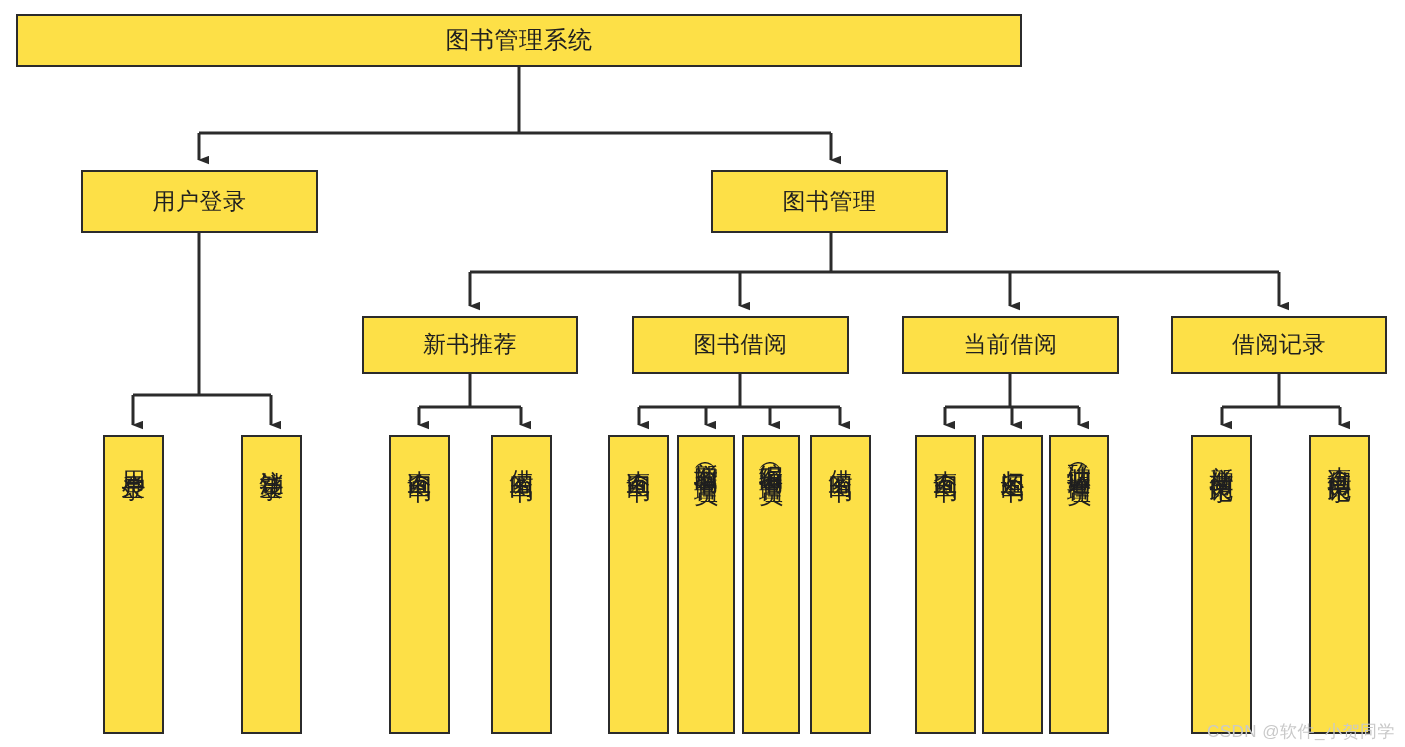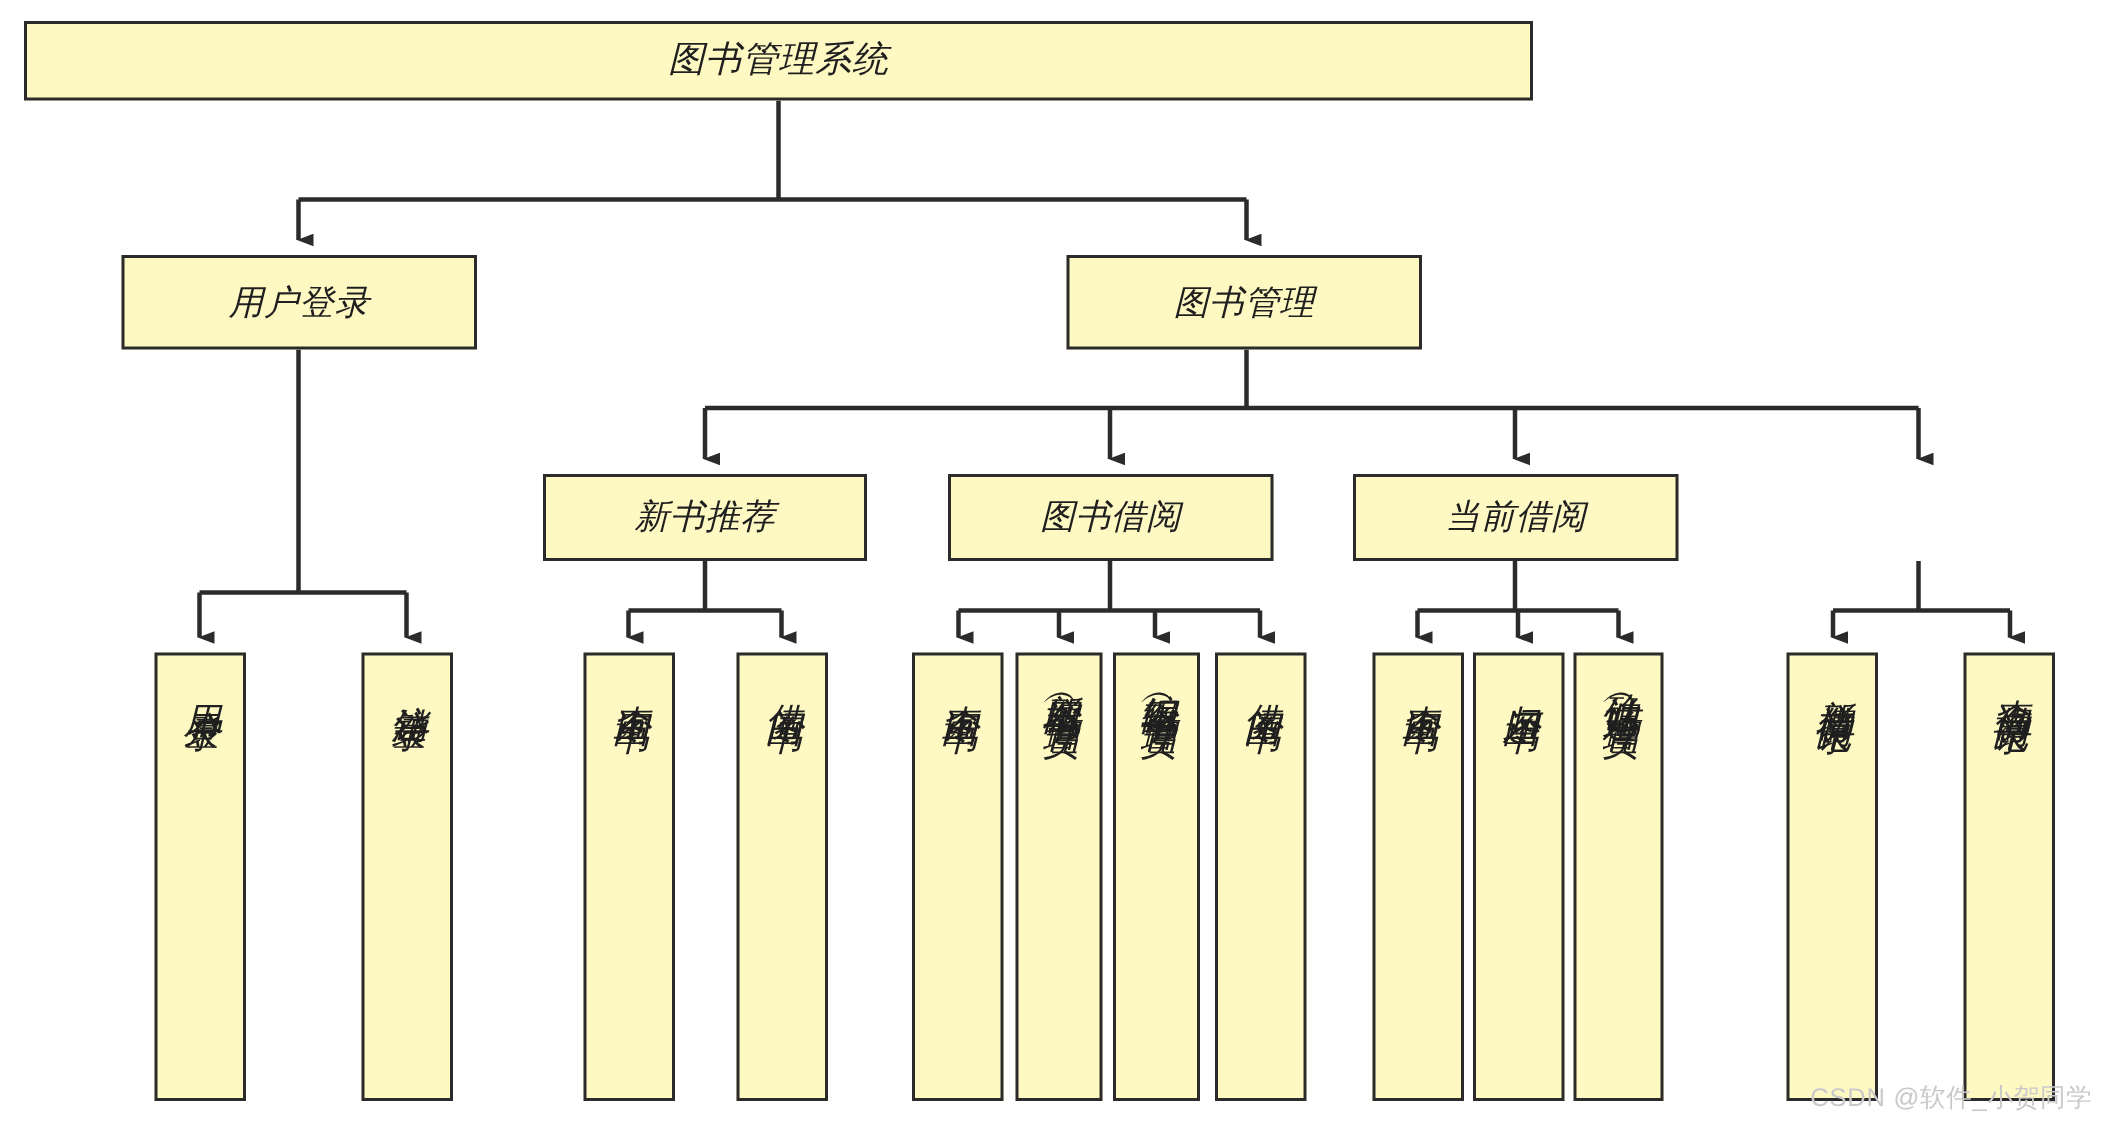--- a/index.html
+++ b/index.html
@@ -18,26 +18,25 @@
   #edges{
     position:absolute;
     left:0; top:0;
     width:1405px; height:747px;
     pointer-events:none;
   }
   .node{
     position:absolute;
     box-sizing:border-box;
     border:2.5px solid #2b2b2b;
-    background:#fef9c3;
+    background:#fde047;
     display:flex;
     align-items:center;
     justify-content:center;
     z-index:2;
-    font-style:italic;
   }
   .node .label{
     display:block;
     text-align:center;
     color:#1f1f1f;
     letter-spacing:0.5px;
     line-height:1.18;
     white-space:pre-line;
   }
   
@@ -147,20 +146,23 @@
   </div>
 
   <div class="node horiz" style="left:902px; top:316px; width:217px; height:58px;">
     <span class="label">当前借阅</span>
   </div>
 
   <div class="node horiz" style="left:632px; top:316px; width:217px; height:58px;">
     <span class="label">图书借阅</span>
   </div>
 
+  <div class="node horiz" style="left:1171px; top:316px; width:216px; height:58px;">
+    <span class="label">借阅记录</span>
+  </div>
 
   <div class="node vert" style="left:103px; top:435px; width:61px; height:299px;">
     <span class="label">用户登录</span>
   </div>
 
   <div class="node vert" style="left:241px; top:435px; width:61px; height:299px;">
     <span class="label">注销登录</span>
   </div>
 
   <div class="node vert" style="left:389px; top:435px; width:61px; height:299px;">

